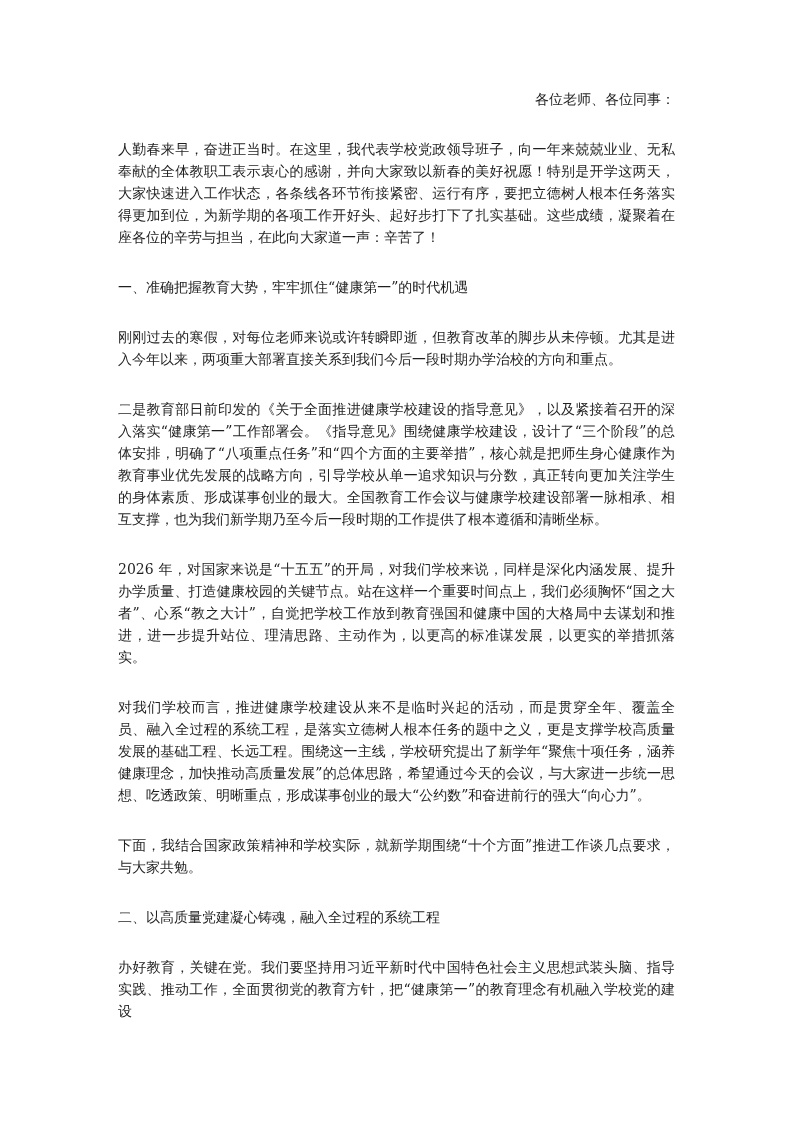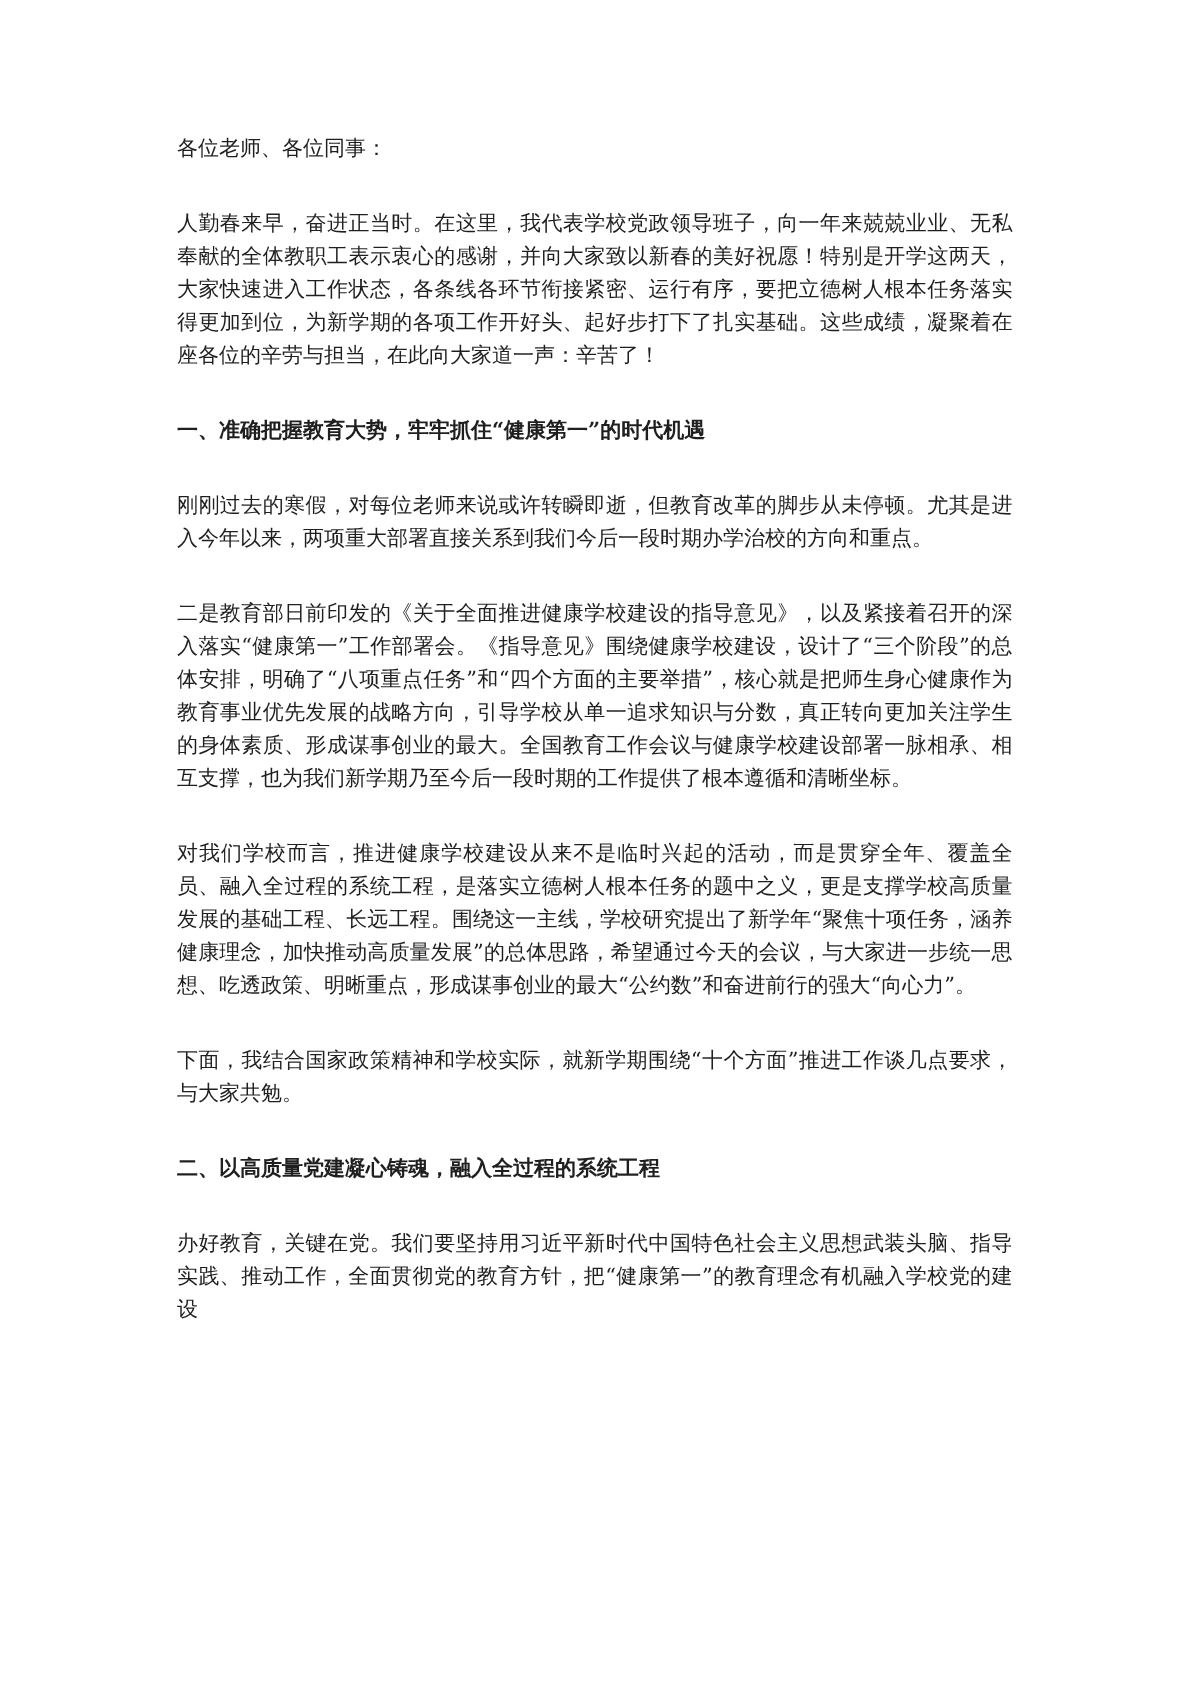--- a/index.html
+++ b/index.html
@@ -28,35 +28,36 @@
     font-size: 14px;
     line-height: 22px;
   }
   .content p {
     margin: 0 0 28px 0;
     text-align: justify;
     text-justify: inter-character;
     word-break: break-all;
   }
   .content p.salutation {
-    text-align: left;
+    text-align: right;
   }
   .content p.section-heading {
-    font-weight: bold;
+    font-weight: normal;
     text-align: left;
   }
 </style>
 </head>
 <body>
 
 <div class="page">
   <div class="content" id="document-content">
       <p class="salutation">各位老师、各位同事：</p>
       <p class="body-paragraph">人勤春来早，奋进正当时。在这里，我代表学校党政领导班子，向一年来兢兢业业、无私奉献的全体教职工表示衷心的感谢，并向大家致以新春的美好祝愿！特别是开学这两天，大家快速进入工作状态，各条线各环节衔接紧密、运行有序，要把立德树人根本任务落实得更加到位，为新学期的各项工作开好头、起好步打下了扎实基础。这些成绩，凝聚着在座各位的辛劳与担当，在此向大家道一声：辛苦了！</p>
       <p class="section-heading">一、准确把握教育大势，牢牢抓住“健康第一”的时代机遇</p>
       <p class="body-paragraph">刚刚过去的寒假，对每位老师来说或许转瞬即逝，但教育改革的脚步从未停顿。尤其是进入今年以来，两项重大部署直接关系到我们今后一段时期办学治校的方向和重点。</p>
       <p class="body-paragraph">二是教育部日前印发的《关于全面推进健康学校建设的指导意见》，以及紧接着召开的深入落实“健康第一”工作部署会。《指导意见》围绕健康学校建设，设计了“三个阶段”的总体安排，明确了“八项重点任务”和“四个方面的主要举措”，核心就是把师生身心健康作为教育事业优先发展的战略方向，引导学校从单一追求知识与分数，真正转向更加关注学生的身体素质、形成谋事创业的最大。全国教育工作会议与健康学校建设部署一脉相承、相互支撑，也为我们新学期乃至今后一段时期的工作提供了根本遵循和清晰坐标。</p>
+      <p class="body-paragraph">2026 年，对国家来说是“十五五”的开局，对我们学校来说，同样是深化内涵发展、提升办学质量、打造健康校园的关键节点。站在这样一个重要时间点上，我们必须胸怀“国之大者”、心系“教之大计”，自觉把学校工作放到教育强国和健康中国的大格局中去谋划和推进，进一步提升站位、理清思路、主动作为，以更高的标准谋发展，以更实的举措抓落实。</p>
       <p class="body-paragraph">对我们学校而言，推进健康学校建设从来不是临时兴起的活动，而是贯穿全年、覆盖全员、融入全过程的系统工程，是落实立德树人根本任务的题中之义，更是支撑学校高质量发展的基础工程、长远工程。围绕这一主线，学校研究提出了新学年“聚焦十项任务，涵养健康理念，加快推动高质量发展”的总体思路，希望通过今天的会议，与大家进一步统一思想、吃透政策、明晰重点，形成谋事创业的最大“公约数”和奋进前行的强大“向心力”。</p>
       <p class="body-paragraph">下面，我结合国家政策精神和学校实际，就新学期围绕“十个方面”推进工作谈几点要求，与大家共勉。</p>
       <p class="section-heading">二、以高质量党建凝心铸魂，融入全过程的系统工程</p>
       <p class="body-paragraph">办好教育，关键在党。我们要坚持用习近平新时代中国特色社会主义思想武装头脑、指导实践、推动工作，全面贯彻党的教育方针，把“健康第一”的教育理念有机融入学校党的建设</p>
     </div>
 </div>
 
 </body></html>

